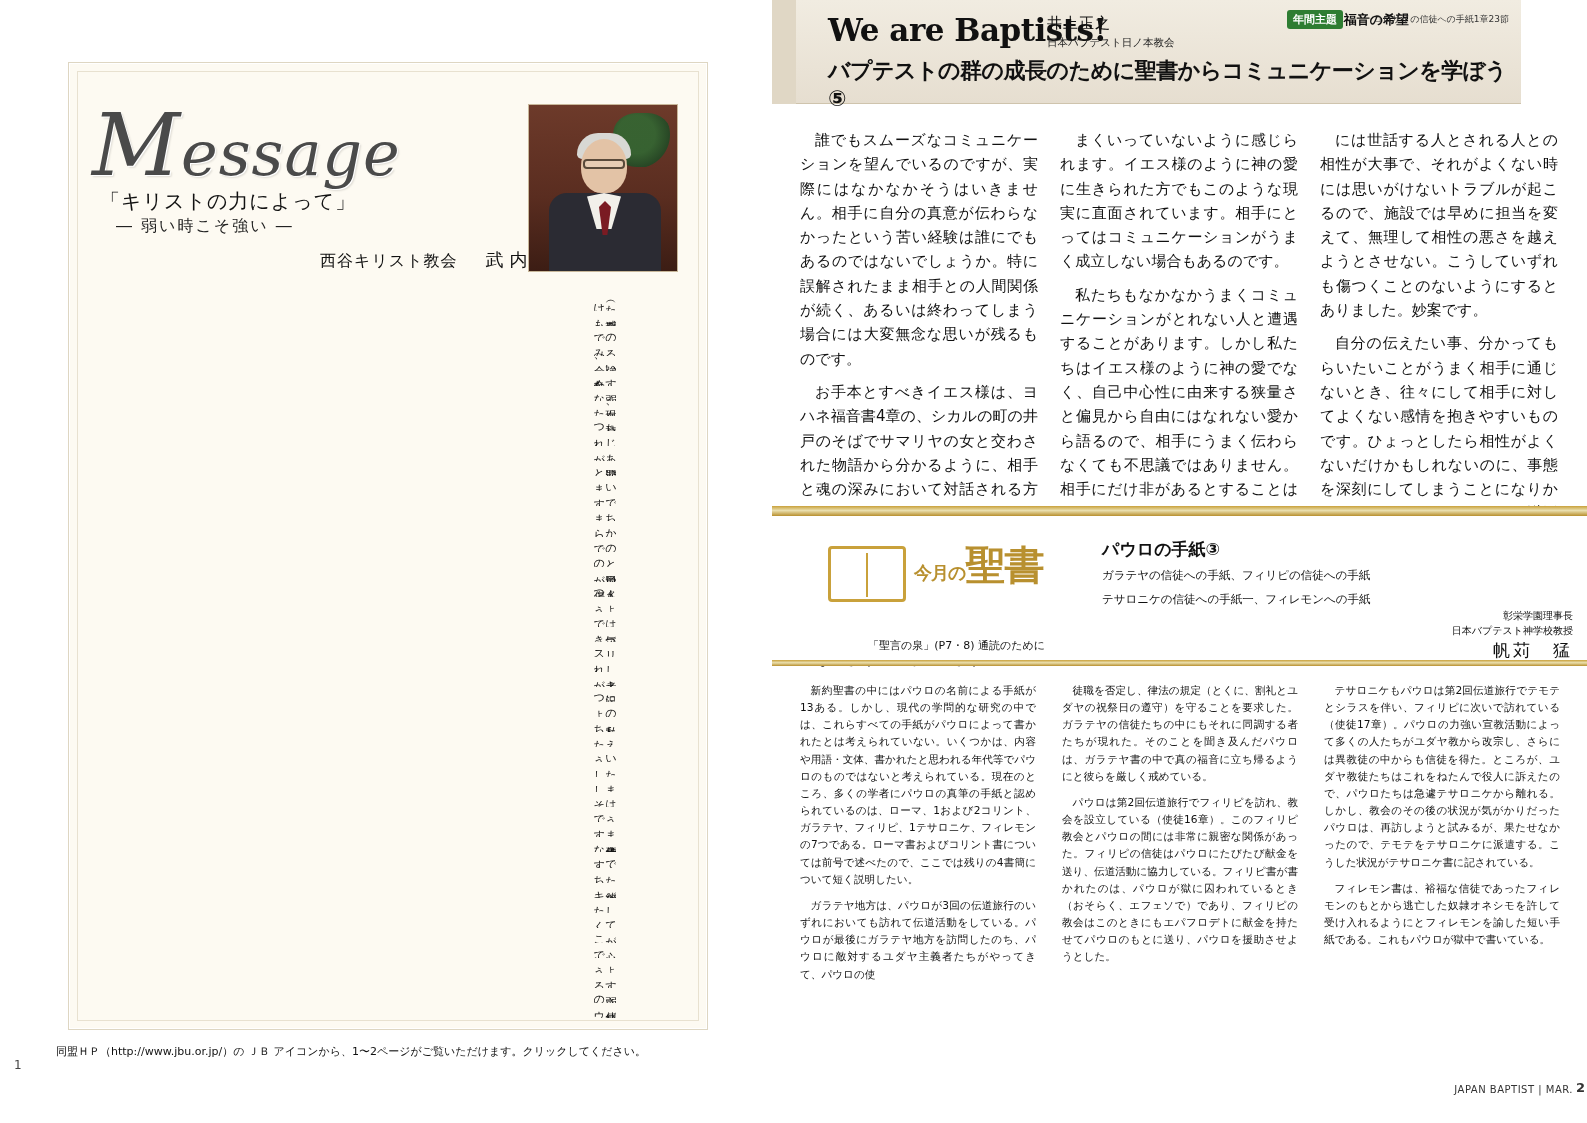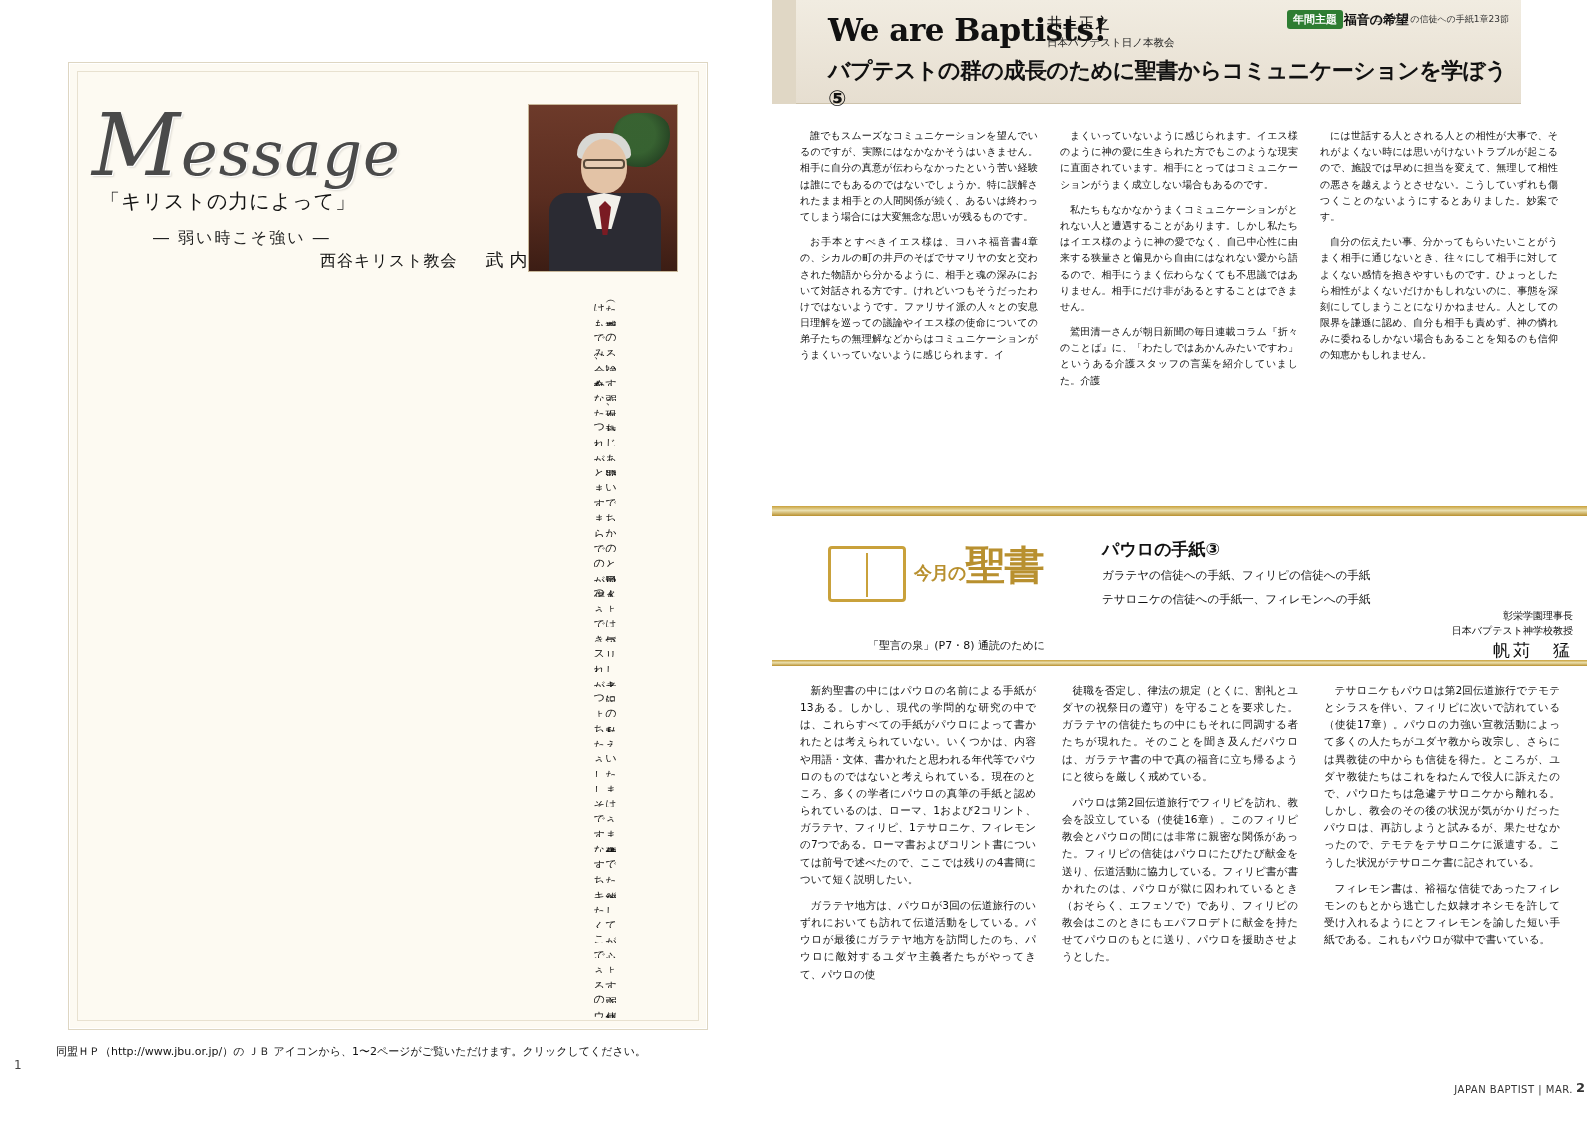--- a/index.html
+++ b/index.html
@@ -47,25 +47,24 @@
   .msg-sub {
     position:absolute;
     left:100px; top:188px;
     font-size:20px;
     color:#111;
     font-family:"DejaVu Sans", sans-serif;
     letter-spacing:1px;
   }
   .msg-sub2 {
     position:absolute;
-    left:116px; top:228px;
+    left:116px; top:216px;
     font-size:16px;
     color:#222;
     letter-spacing:2px;
-    margin-left:37px;
   }
   .msg-church {
     position:absolute;
     left:320px; top:248px;
     font-size:16px;
     color:#111;
     letter-spacing:1px;
   }
   .msg-church .name { margin-left:22px; font-size:18px; letter-spacing:6px; }
   .portrait {
@@ -203,25 +202,24 @@
     position:absolute; right:12px; top:13px;
     font-size:9px; color:#333;
   }
 
   .col3 {
     position:absolute;
     top:128px; left:28px;
     width:760px;
     display:flex;
     gap:22px;
-    font-size:10px;
+    font-size:15px;
     line-height:1.62;
     color:#111;
     text-align:justify;
-    font-family:Liberation Serif, serif;
   }
   .col3 .c { width:238px; }
   .col3 p { margin:0 0 9px 0; text-indent:1em; }
 
   .divider-gold {
     position:absolute; left:0; top:506px; width:815px; height:10px;
     background:linear-gradient(#c9a13b,#eadfae 45%,#b8902f);
   }
   .divider-gold2 {
     position:absolute; left:0; top:660px; width:815px; height:6px;

